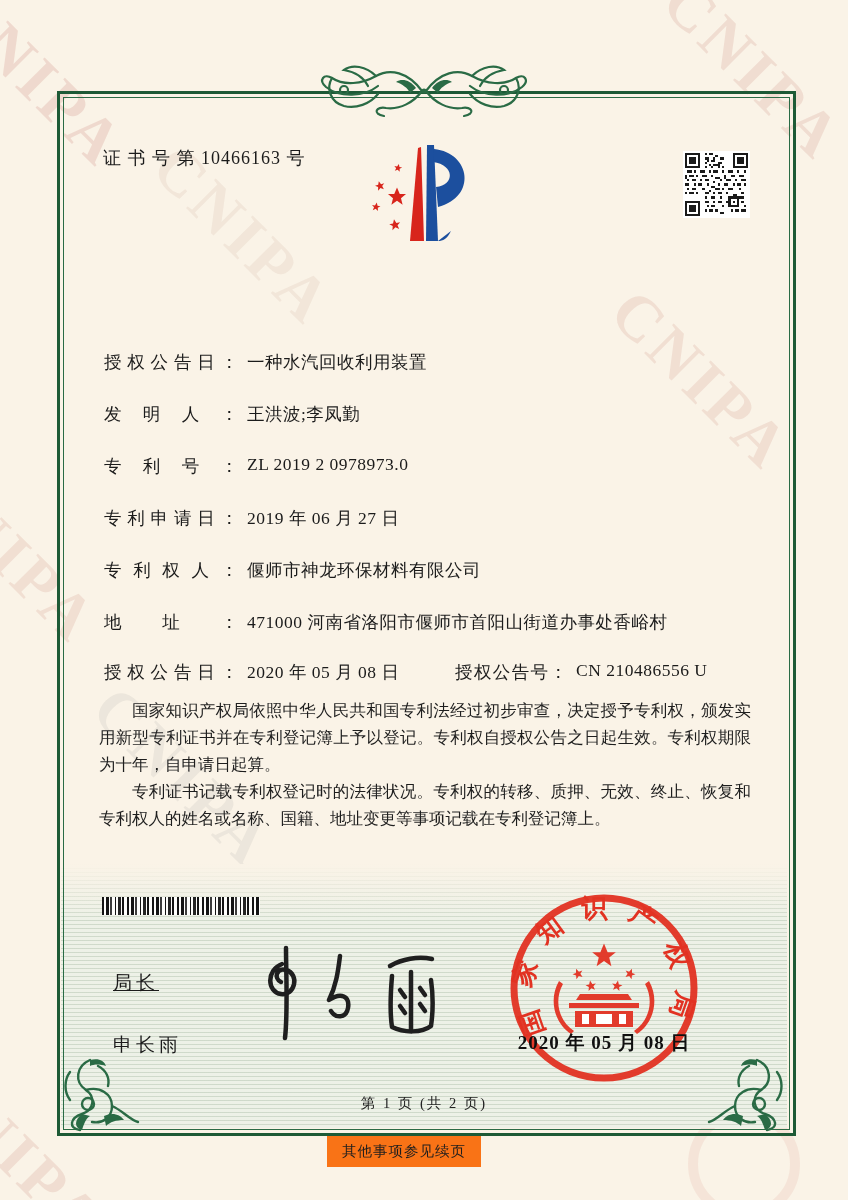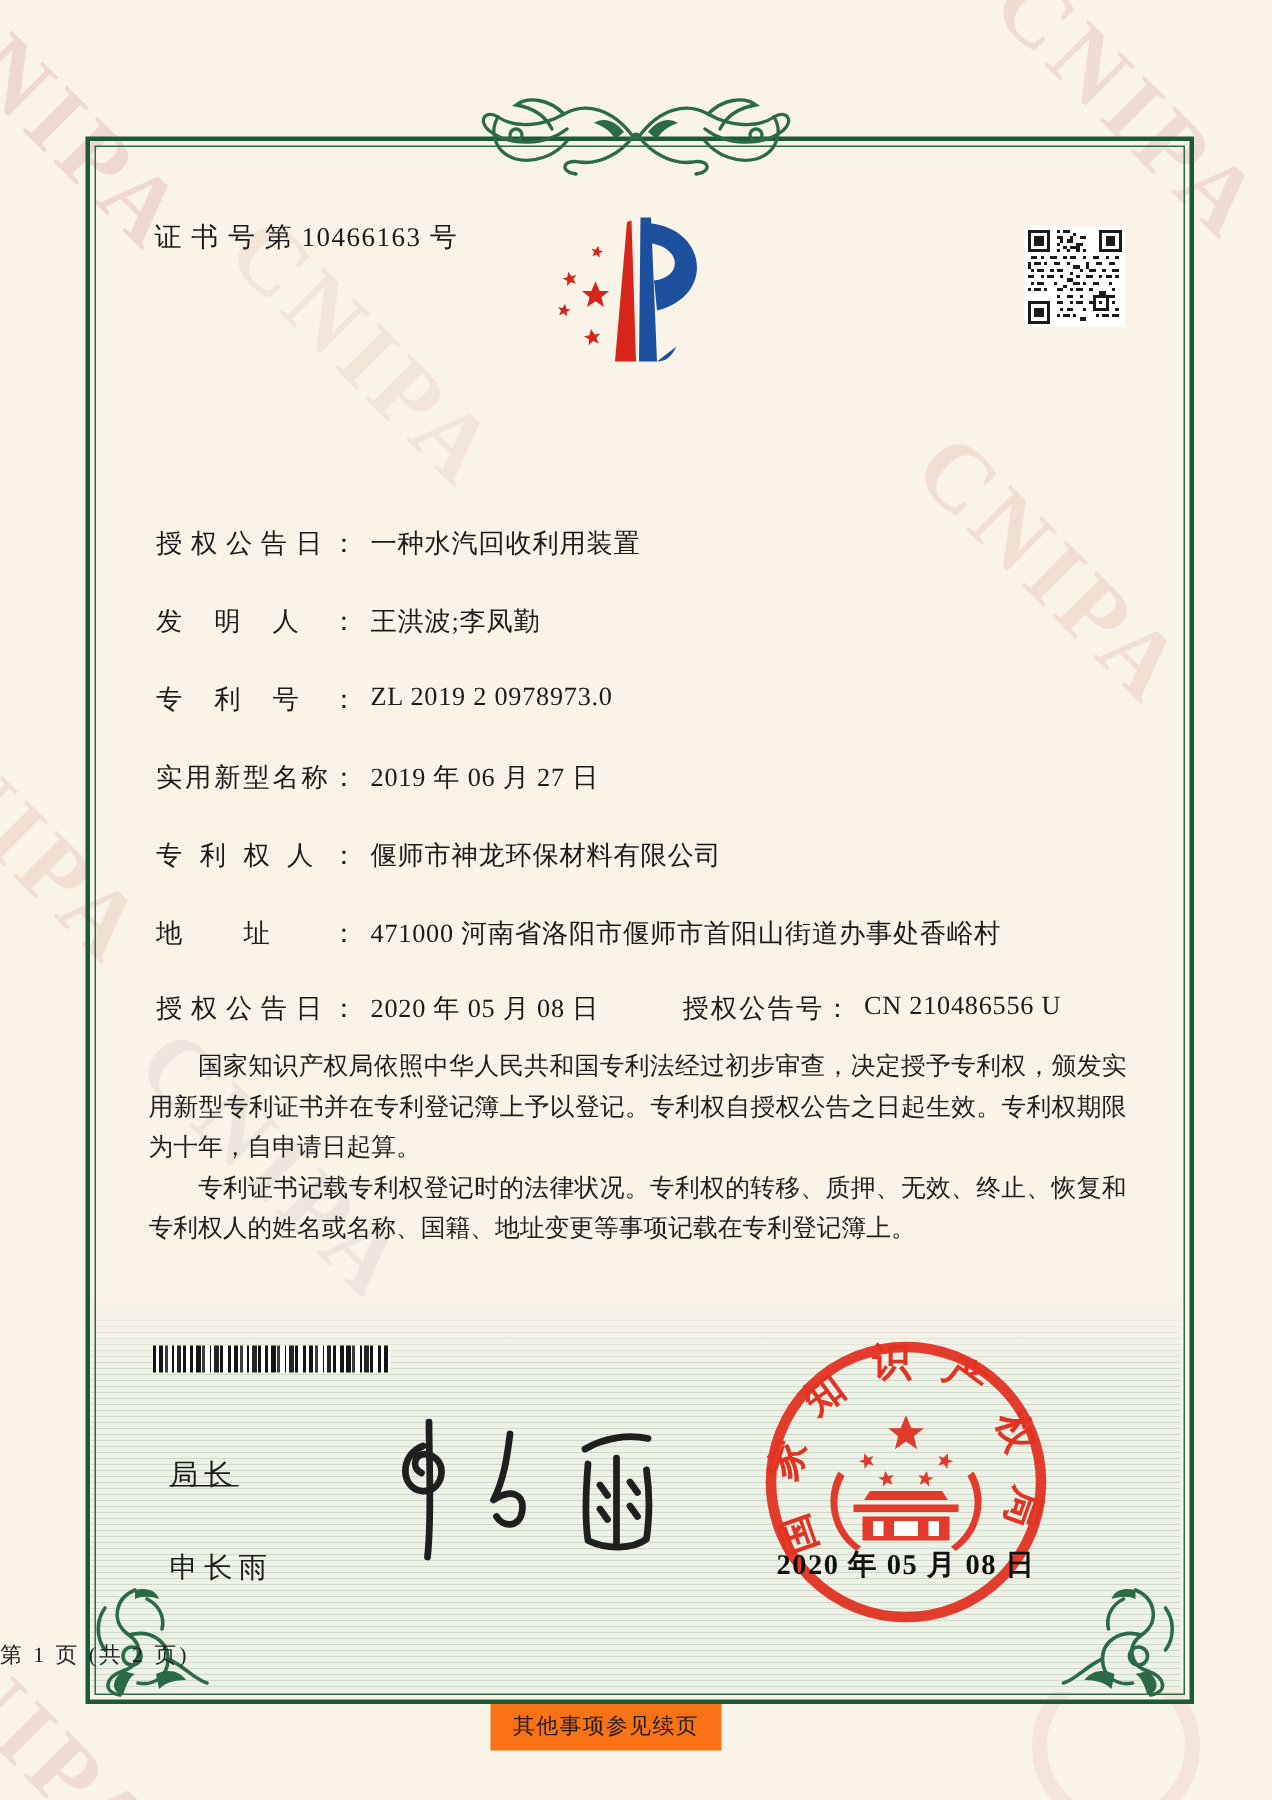--- a/index.html
+++ b/index.html
@@ -58,21 +58,21 @@
       #242424 16px 19px,#fdfdfb 19px 20px,#141414 20px 22px,#fdfdfb 22px 25px);}
   
   .dir-title{position:absolute;left:113px;top:970px;font-size:19px;letter-spacing:4px;text-decoration:underline;}
   .dir-name{position:absolute;left:113px;top:1032px;font-size:19px;letter-spacing:4px;}
   .signature{position:absolute;left:252px;top:942px;}
   
   .seal{position:absolute;left:502px;top:886px;}
   .seal-date{position:absolute;left:502px;top:1030px;width:204px;text-align:center;
              font-size:19px;font-weight:bold;color:#101010;letter-spacing:1px;white-space:nowrap;}
   
-  .pageno{position:absolute;left:0;top:1094px;width:100%;text-align:left;
+  .pageno{position:absolute;left:0;top:1094px;width:100%;text-align:center;
           font-size:14.5px;letter-spacing:2px;color:#222;}
   .note-box{position:absolute;left:327px;top:1136px;width:154px;height:31px;background:#f97316;
             text-align:center;line-height:31px;font-size:14.5px;letter-spacing:1px;color:#1e1e1e;}
 </style>
 </head>
 <body>
 
 <div class="page">
 
   <div class="wm wm1">CNIPA</div>
@@ -187,21 +187,21 @@
   <div class="row r1">
     <span class="lbl">授权公告日：</span><span class="val">一种水汽回收利用装置</span>
   </div>
   <div class="row r2">
     <span class="lbl">发明人：</span><span class="val">王洪波;李凤勤</span>
   </div>
   <div class="row r3">
     <span class="lbl">专利号：</span><span class="val">ZL 2019 2 0978973.0</span>
   </div>
   <div class="row r4">
-    <span class="lbl">实用新型名称：</span><span class="val">2019 年 06 月 27 日</span>
+    <span class="lbl">专利申请日：</span><span class="val">2019 年 06 月 27 日</span>
   </div>
   <div class="row r5">
     <span class="lbl">专利权人：</span><span class="val">偃师市神龙环保材料有限公司</span>
   </div>
   <div class="row r6">
     <span class="lbl">地址：</span><span class="val">471000 河南省洛阳市偃师市首阳山街道办事处香峪村</span>
   </div>
   <div class="row r7">
     <span class="lbl">授权公告日：</span><span class="val">2020 年 05 月 08 日</span>
     <span class="grant2">

